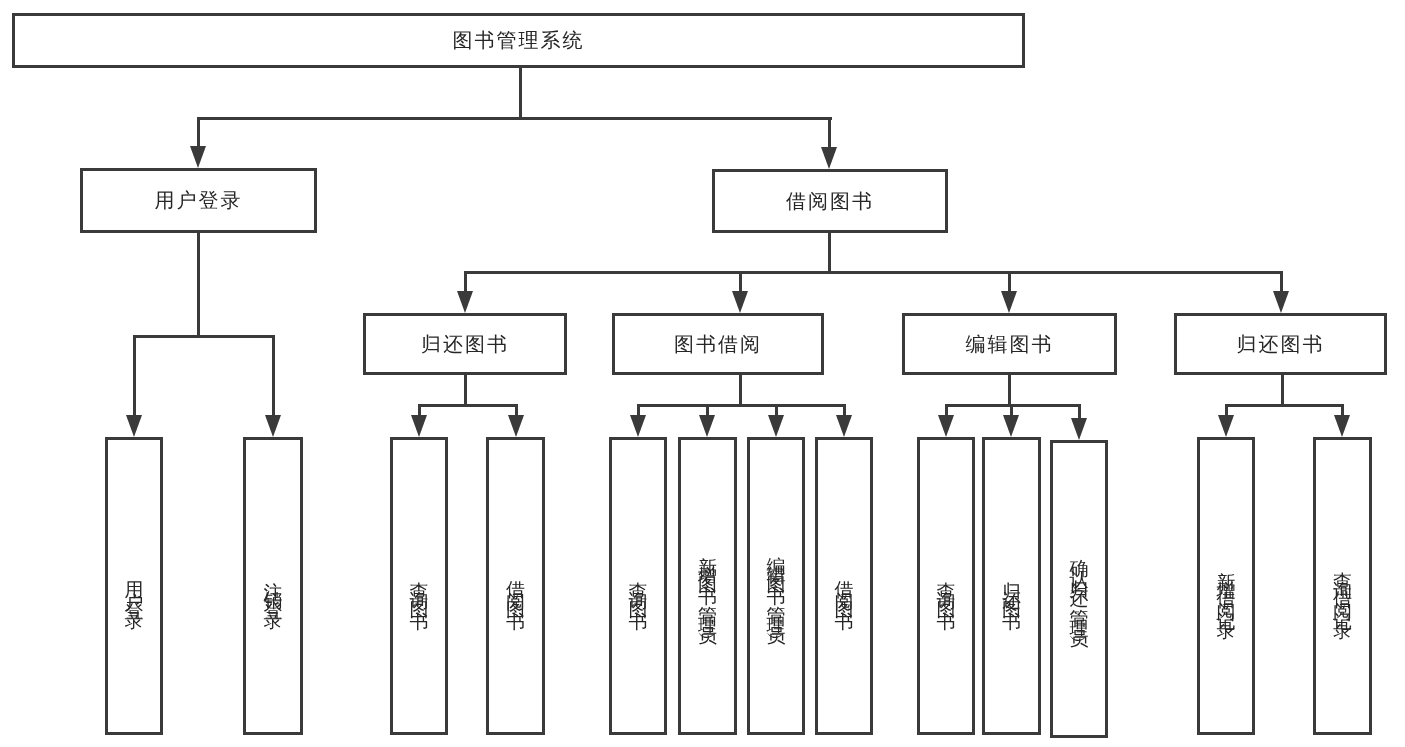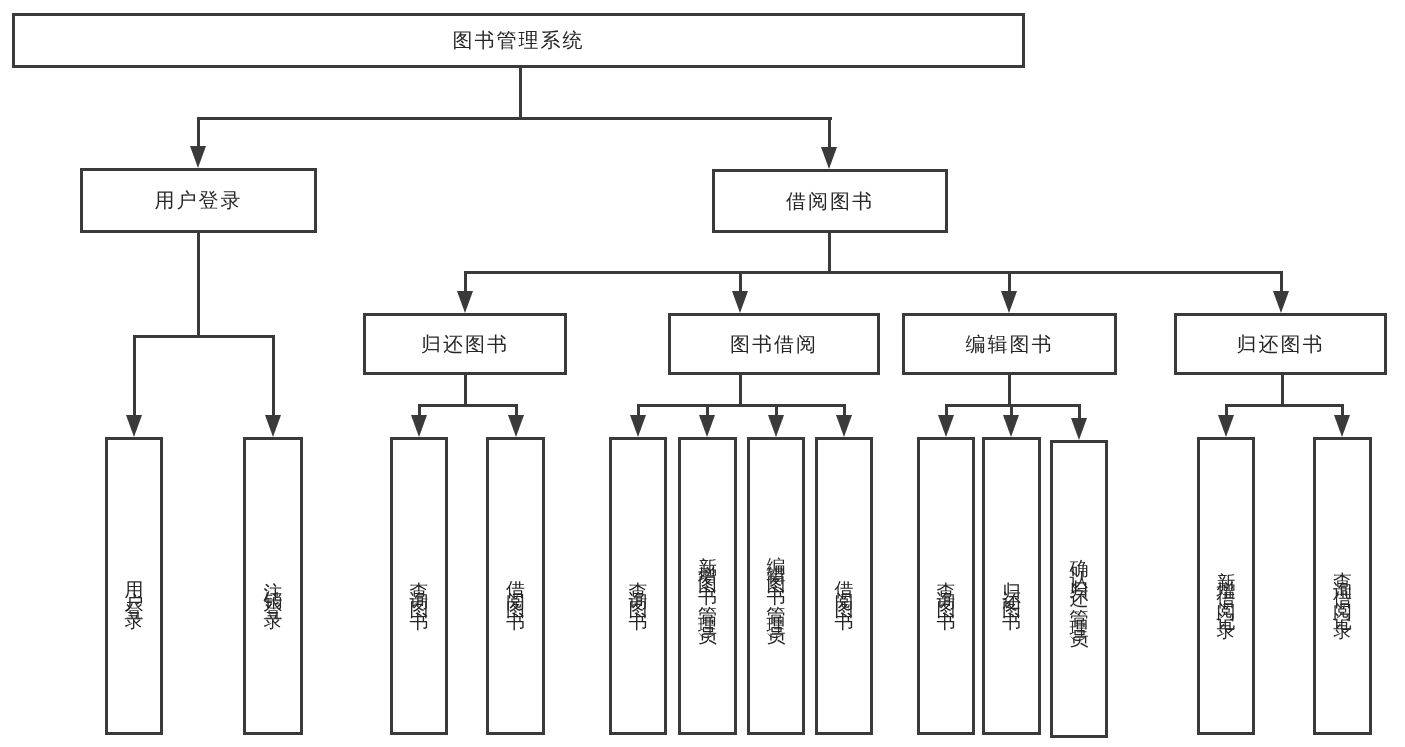--- a/index.html
+++ b/index.html
@@ -43,21 +43,21 @@
   </div>
 
   <div class="box hbox" style="left:712px; top:169px; width:236px; height:64px;">
     <span>借阅图书</span>
   </div>
 
   <div class="box hbox" style="left:363px; top:313px; width:204px; height:62px;">
     <span>归还图书</span>
   </div>
 
-  <div class="box hbox" style="left:668px; top:313px; width:212px; height:62px;">
+  <div class="box hbox" style="left:612px; top:313px; width:212px; height:62px;">
     <span>图书借阅</span>
   </div>
 
   <div class="box hbox" style="left:902px; top:313px; width:215px; height:62px;">
     <span>编辑图书</span>
   </div>
 
   <div class="box hbox" style="left:1174px; top:313px; width:213px; height:62px;">
     <span>归还图书</span>
   </div>

